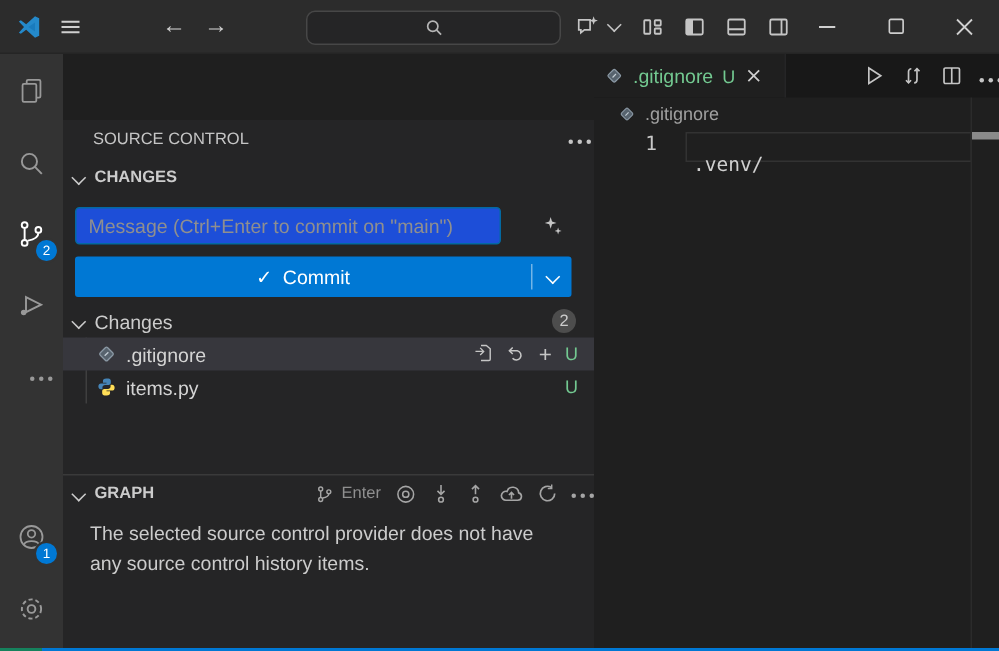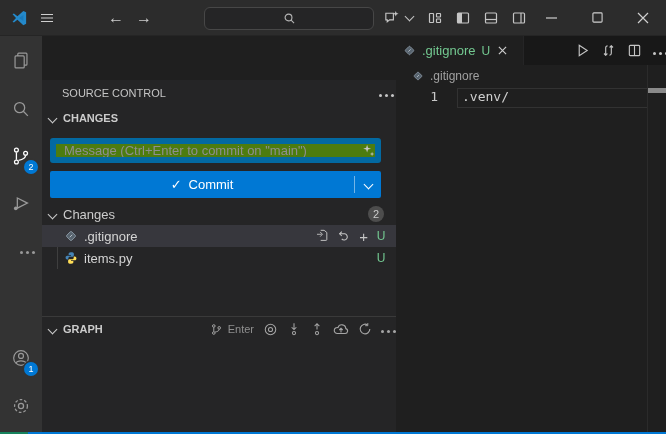--- a/index.html
+++ b/index.html
@@ -26,22 +26,22 @@
   .act-item.active{color:#ffffff;}
   .badge{position:absolute;right:4px;bottom:-1px;min-width:14px;height:14px;border-radius:8px;background:#0078d4;
     color:#fff;font-size:9px;display:flex;align-items:center;justify-content:center;box-shadow:0 0 0 1.5px #333333;}
 
   
   .sidebar{position:absolute;left:42px;top:36px;width:354px;height:396px;background:#252526;margin-top:44px;}
   .sc-header{position:absolute;left:0;top:0;width:100%;height:26px;display:flex;align-items:center;
     padding:0 14px 0 20px;box-sizing:border-box;font-size:11px;color:#c5c5c5;}
   .sec-head{position:absolute;left:0;width:100%;height:24px;display:flex;align-items:center;gap:7px;
     padding-left:7px;box-sizing:border-box;font-size:11px;font-weight:bold;color:#cccccc;}
-  .msg-input{position:absolute;left:8px;top:58px;width:331px;height:25px;box-sizing:border-box;
-    background:#4d7c0f;border:6px solid #0369a1;border-radius:3px;color:#cccccc;
+  .msg-input{position:absolute;left:8px;top:58px;width:284px;height:25px;box-sizing:border-box;
+    background:#1d4ed8;border:1px solid #0369a1;border-radius:3px;color:#cccccc;
     padding:0 30px 0 8px;font-size:13px;font-family:"Liberation Sans","DejaVu Sans",sans-serif;outline:none;}
   .msg-input::placeholder{color:#8f8f8f;}
   .sparkle{position:absolute;right:20px;top:63px;color:#c5c5c5;}
   .commit-btn{position:absolute;left:8px;top:91px;width:331px;height:27px;background:#0078d4;border-radius:2px;
     display:flex;align-items:center;color:#ffffff;font-size:13px;}
   .commit-main{flex:1;display:flex;align-items:center;justify-content:center;gap:7px;height:100%;}
   .commit-sep{width:1px;height:17px;background:rgba(255,255,255,0.45);}
   .commit-drop{width:26px;height:100%;display:flex;align-items:center;justify-content:center;color:#fff;}
   .tree-row{position:absolute;left:0;width:100%;height:22px;display:flex;align-items:center;box-sizing:border-box;}
   .tree-row.selected{background:#37373d;}
@@ -66,21 +66,21 @@
   .tab-label{color:#73c991;font-size:13px;}
   .tab-u{color:#73c991;font-size:12px;}
   .tab-close{margin-left:2px;color:#cccccc;display:flex;}
   .tab-actions{margin-left:auto;display:flex;align-items:center;gap:11px;padding-right:10px;color:#c5c5c5;}
   .breadcrumb{position:absolute;left:0;top:29px;width:100%;height:22px;display:flex;align-items:center;gap:6px;
     padding-left:16px;box-sizing:border-box;color:#a0a0a0;font-size:12px;}
   .code-area{position:absolute;left:0;top:51px;right:0;bottom:0;}
   .cur-line{position:absolute;left:61px;right:18px;top:1px;height:18px;border:1px solid #323232;}
   .line-no{position:absolute;left:0;top:2px;width:42px;text-align:right;color:#c8c8c8;
     font-family:"DejaVu Sans Mono","Liberation Mono",monospace;font-size:13px;}
-  .code-text{position:absolute;left:66px;top:2px;color:#d0d0d0;
+  .code-text{position:absolute;left:66px;top:16px;color:#d0d0d0;
     font-family:"DejaVu Sans Mono","Liberation Mono",monospace;font-size:13px;}
   .ruler{position:absolute;right:0;top:29px;bottom:0;width:18px;border-left:1px solid #2b2b2b;}
   .ruler-slider{position:absolute;left:0;top:23px;width:18px;height:5px;background:#8a8a8a;}
 
   
   .status-sliver{position:absolute;left:0;bottom:0;width:666px;height:2px;}
   .sliver-green{position:absolute;left:0;top:0;width:28px;height:2px;}
   .sliver-blue{position:absolute;left:28px;top:0;right:0;height:2px;}
 </style>
 </head>
@@ -329,20 +329,21 @@
         <span>
           <svg width="14" height="14" viewBox="0 0 16 16" fill="none" stroke="currentColor" stroke-width="1.3">
             <path d="M13.5 8A5.5 5.5 0 1 1 11 3.4"></path>
             <path d="M11.2 1.2v3h-3" stroke-width="1.1"></path>
           </svg>
         </span>
         <span><span class="dots3"></span></span>
       </span>
     </div>
 
+    <div class="graph-empty">The selected source control provider does not have any source control history items.</div>
   </div>
 
   <div class="editor">
     <div class="tabbar">
       <div class="tab">
         <span>
           <svg width="13" height="13" viewBox="0 0 16 16">
             <rect x="4" y="4" width="8" height="8" rx="1.3" fill="#57636e" stroke="#8b99a5" stroke-width="1" transform="rotate(45 8 8)"></rect>
             <path d="m6.6 9.4 2.8-2.8" stroke="#c2ccd4" stroke-width="1"></path>
           </svg>

